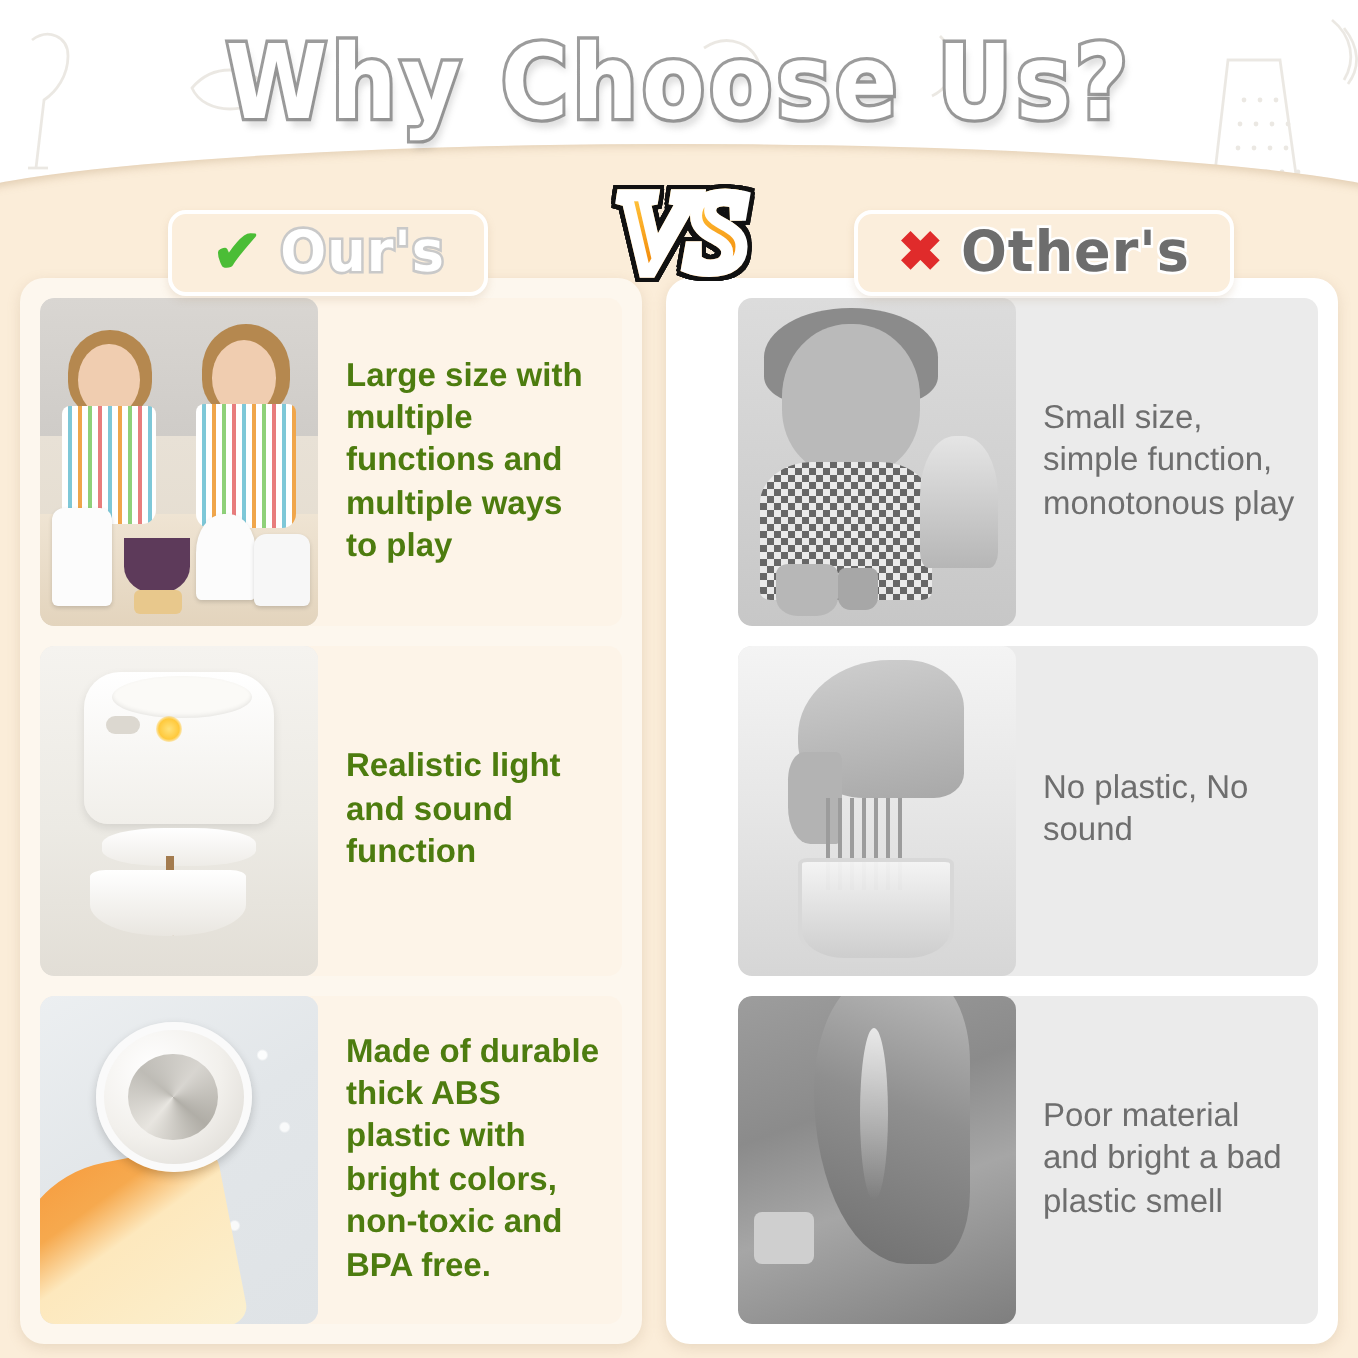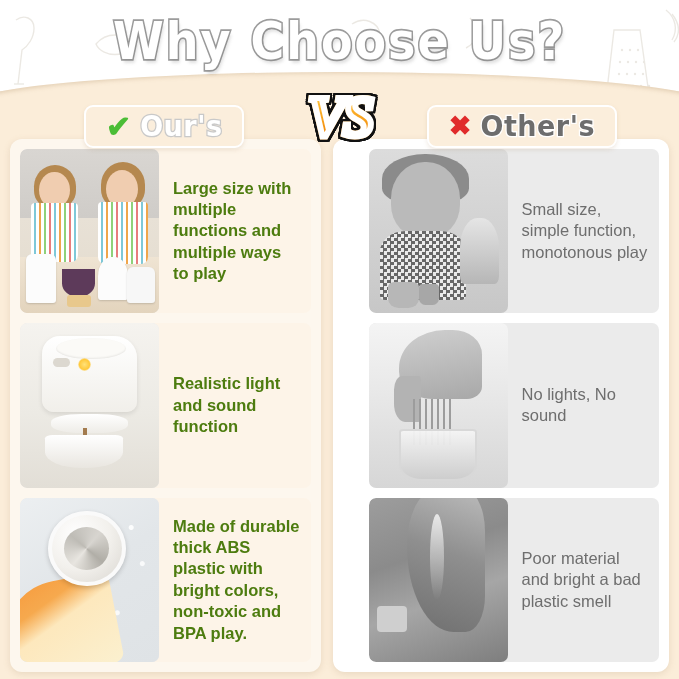--- a/index.html
+++ b/index.html
@@ -439,21 +439,21 @@
 
       <div class="row">
         <div class="thumb">
           <div class="art">
             <div class="abs-bg"></div>
             <div class="abs-snow"></div>
             <div class="abs-toast"></div>
             <div class="abs-plate"></div>
           </div>
         </div>
-        <div class="row-text">Made of durable thick ABS plastic with bright colors, non-toxic and BPA play.</div>
+        <div class="row-text">Made of durable thick ABS plastic with bright colors, non-toxic and BPA free.</div>
       </div>
 
     </div>
 
     <div class="panel panel-other">
 
       <div class="row">
         <div class="thumb gs">
           <div class="art">
             <div class="kid2-bg"></div>
@@ -471,21 +471,21 @@
       <div class="row">
         <div class="thumb gs">
           <div class="art">
             <div class="mixer2-bg"></div>
             <div class="mixer2-head"></div>
             <div class="mixer2-arm"></div>
             <div class="mixer2-beater"></div>
             <div class="mixer2-bowl"></div>
           </div>
         </div>
-        <div class="row-text">No lights, No sound</div>
+        <div class="row-text">No plastic, No sound</div>
       </div>
 
       <div class="row">
         <div class="thumb gs">
           <div class="art">
             <div class="mixer3-bg"></div>
             <div class="mixer3-shape"></div>
             <div class="mixer3-streak"></div>
             <div class="mixer3-knob"></div>
           </div>

